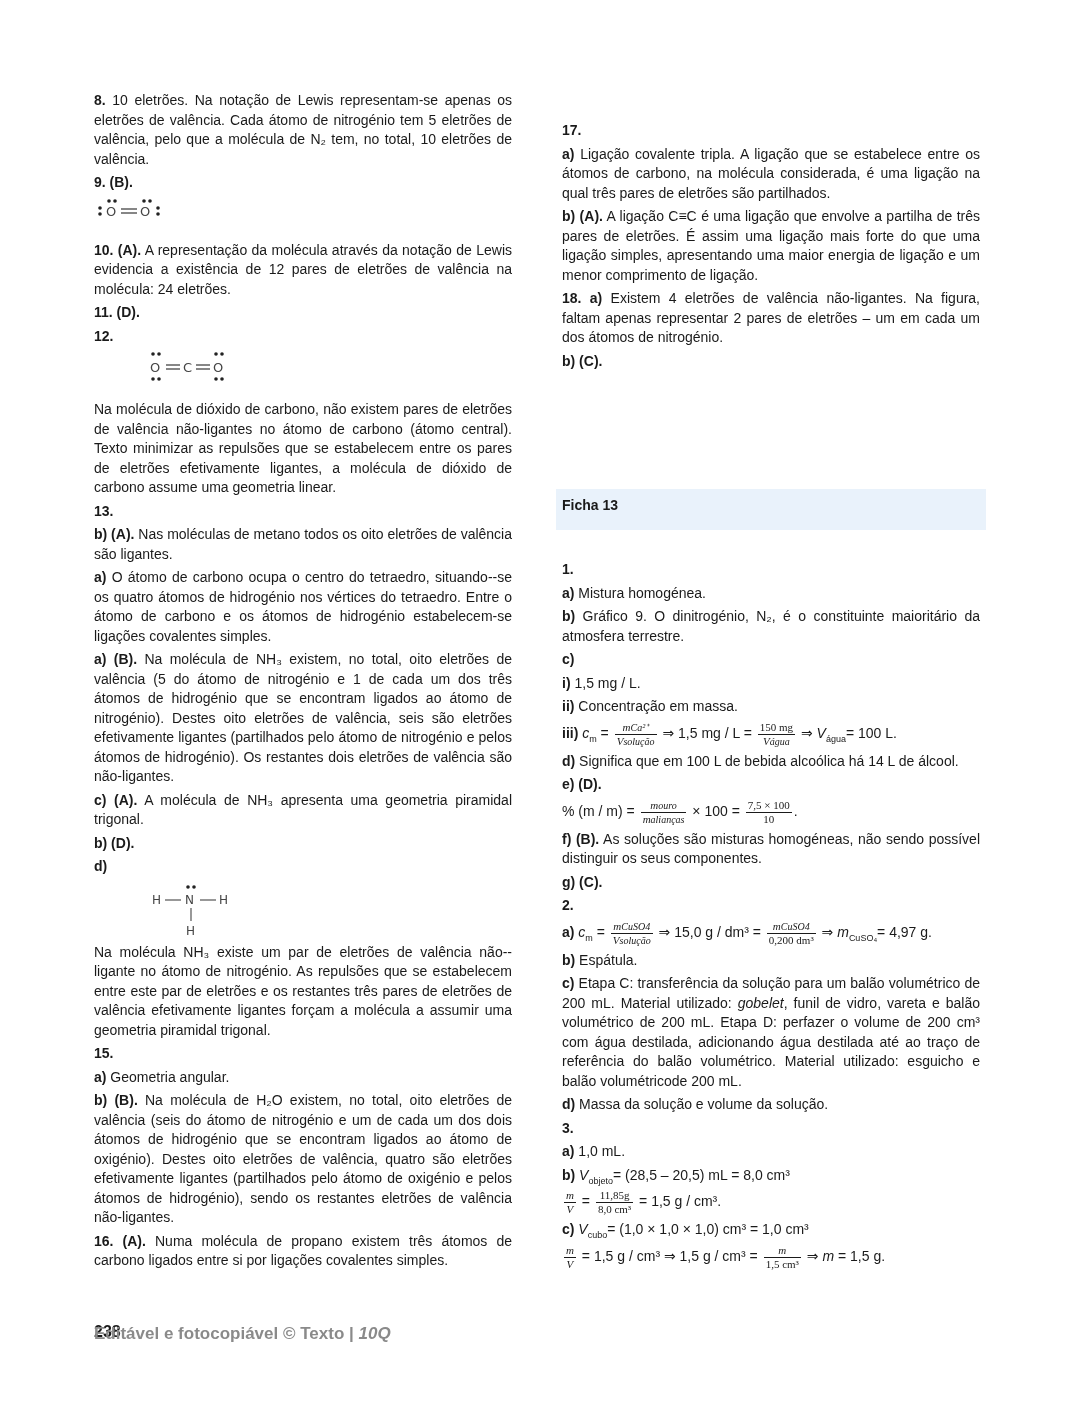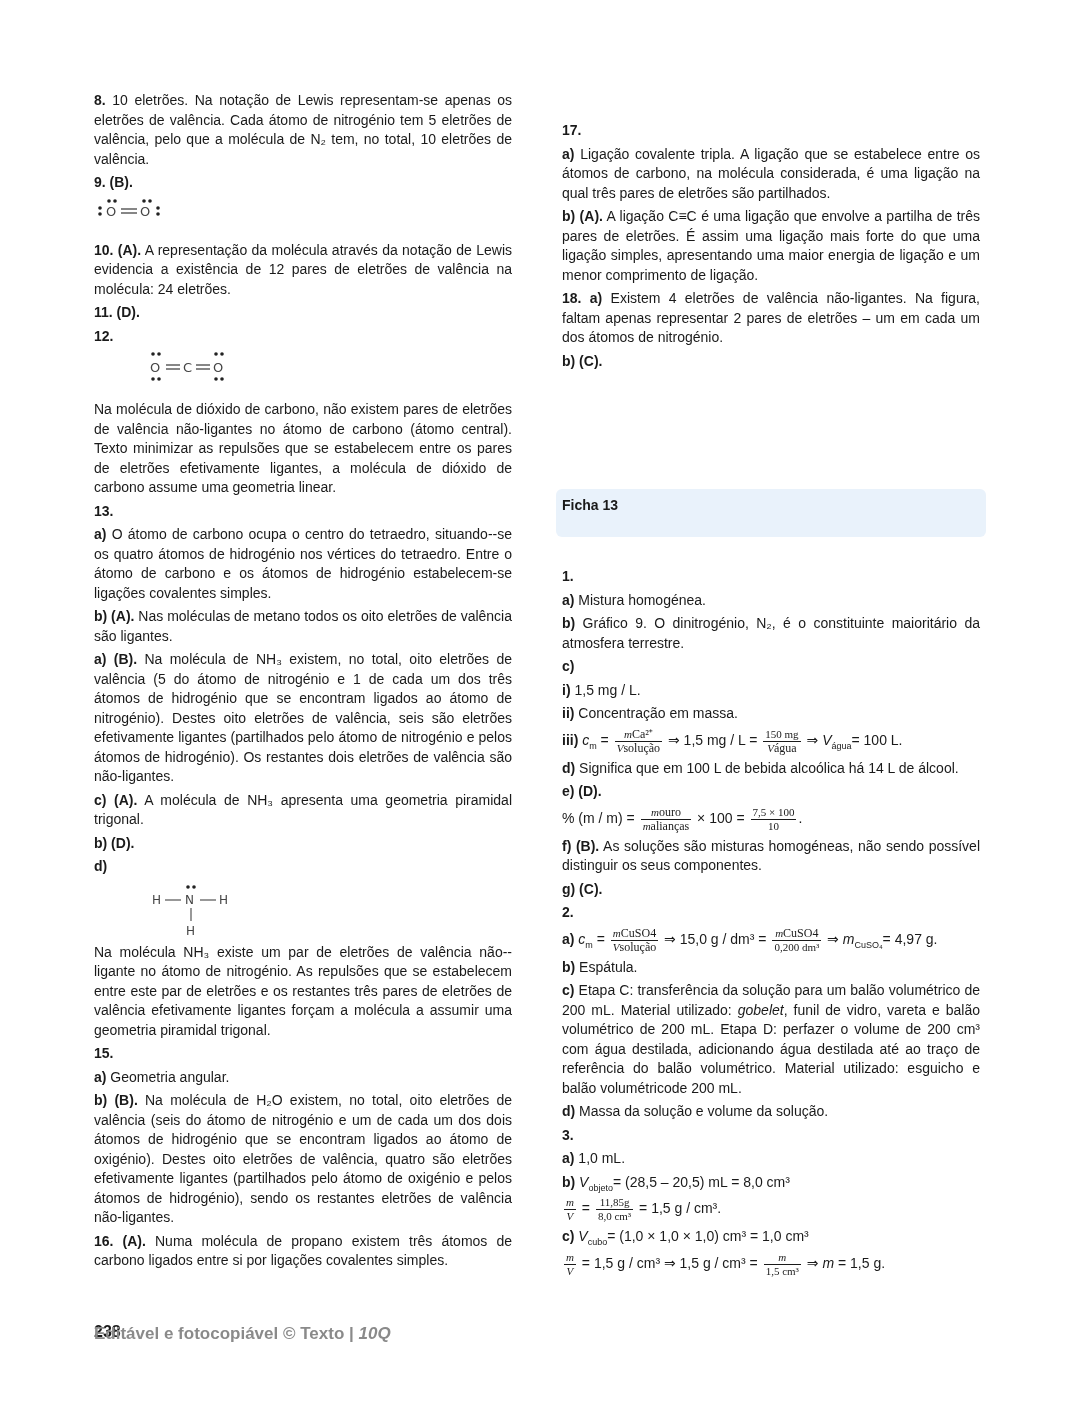--- a/index.html
+++ b/index.html
@@ -28,44 +28,43 @@
   .lewis {
     height: 30px;
     position: relative;
     margin-bottom: 6px;
     font-family: "DejaVu Sans", sans-serif;
     color: #444;
   }
   .gap { height: 8px; }
   .band {
     background: #e9f2fb;
-    height: 48px;
+    height: 41px;
     margin: 118px -6px 30px -6px;
     padding: 6px 6px;
     font-weight: bold;
     font-size: 14px;
     line-height: 20px;
-    border-radius: 6px;
   }
   .math {
     font-family: "Liberation Serif", serif;
     font-style: italic;
   }
   .frac {
     display: inline-block;
     vertical-align: middle;
     text-align: center;
     margin: 0 2px;
     font-family: "Liberation Serif", serif;
     font-size: 11px;
     line-height: 13px;
   }
   .frac .num { display: block; border-bottom: 1px solid #1a1a1a; padding: 0 2px; }
   .frac .den { display: block; padding: 0 2px; }
-  .frac .small { font-size: 12px; }
+  .frac .small { font-size: 10px; font-style: italic; }
   .eqline { margin-bottom: 4px; white-space: nowrap; }
   .footer {
     position: absolute;
     top: 1322px;
     left: 94px;
     width: 892px;
     height: 22px;
   }
   .page-num {
     position: absolute; left: 0; top: 0;
@@ -121,22 +120,22 @@
         <circle cx="74" cy="4" r="1.8" fill="#222"></circle>
       <text x="65" y="22" font-size="13" fill="#444" font-family="DejaVu Sans, sans-serif">O</text>
       <circle cx="68" cy="29" r="1.8" fill="#222"></circle>
         <circle cx="74" cy="29" r="1.8" fill="#222"></circle>
     </svg>
   </div>
   <div class="gap"></div>
   <p class="p">Na molécula de dióxido de carbono, não existem pares de eletrões de valência não-ligantes no átomo de carbono (átomo central). Texto minimizar as repulsões que se estabelecem entre os pares de eletrões efetivamente ligantes, a molécula de dióxido de carbono assume uma geometria linear.</p>
 
   <p class="p b">13.</p>
+  <p class="p"><span class="b">b) (A).</span><span> Nas moléculas de metano todos os oito eletrões de valência são ligantes.</span></p>
   <p class="p"><span class="b">a)</span><span> O átomo de carbono ocupa o centro do tetraedro, situando--se os quatro átomos de hidrogénio nos vértices do tetraedro. Entre o átomo de carbono e os átomos de hidrogénio estabelecem-se ligações covalentes simples.</span></p>
-  <p class="p"><span class="b">b) (A).</span><span> Nas moléculas de metano todos os oito eletrões de valência são ligantes.</span></p>
 
   <p class="p"><span class="b">a) (B).</span><span> Na molécula de NH₃ existem, no total, oito eletrões de valência (5 do átomo de nitrogénio e 1 de cada um dos três átomos de hidrogénio que se encontram ligados ao átomo de nitrogénio). Destes oito eletrões de valência, seis são eletrões efetivamente ligantes (partilhados pelo átomo de nitrogénio e pelos átomos de hidrogénio). Os restantes dois eletrões de valência são não-ligantes.</span></p>
   <p class="p"><span class="b">c) (A).</span><span> A molécula de NH₃ apresenta uma geometria piramidal trigonal.</span></p>
   <p class="p b">b) (D).</p>
   <p class="p b">d)</p>
   <div style="height:60px; margin-left:56px; margin-top:-4px; margin-bottom:6px;">
     <svg width="90" height="60" viewBox="0 0 90 60">
       <text x="2" y="27" font-size="12" fill="#444" font-family="DejaVu Sans, sans-serif">H</text>
       <line x1="15" y1="23" x2="31" y2="23" stroke="#444" stroke-width="1.1"></line>
       <circle cx="38" cy="10" r="1.8" fill="#222"></circle>

